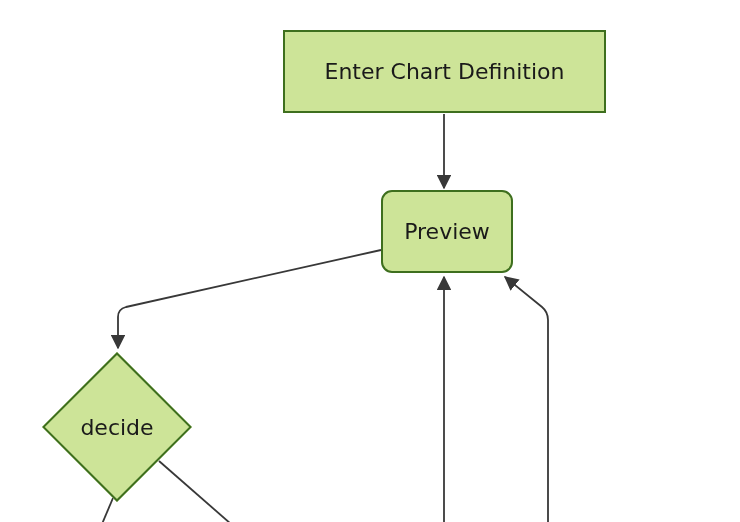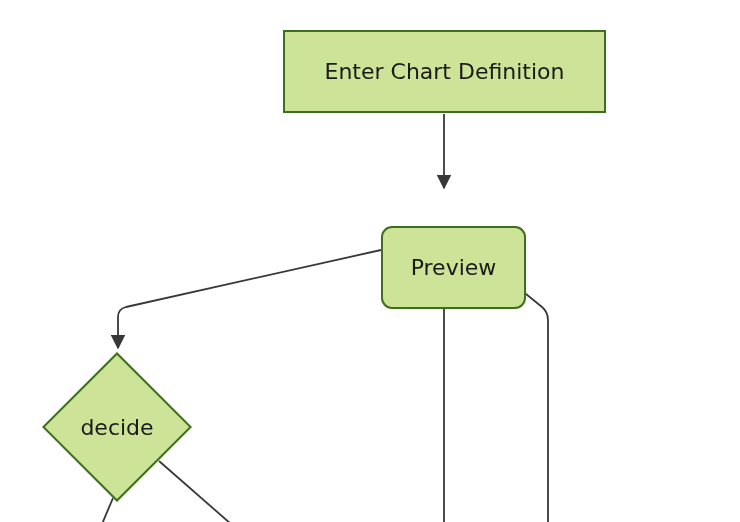--- a/index.html
+++ b/index.html
@@ -35,23 +35,22 @@
     color: var(--text, #1a1a1a);
     font-size: 22px;
     white-space: nowrap;
   }
   .node--rect {
     left: 283px; top: 30px;
     width: 323px; height: 83px;
   }
   .node--rounded {
     left: 381px; top: 190px;
-    width: 145px; height: 83px;
+    width: 132px; height: 83px;
     border-radius: 11px;
-    margin-top: 36px;
   }
   .node--diamond-shape {
     left: 64px; top: 374px;
     width: 106px; height: 106px;
     transform: rotate(45deg);
     background: var(--node-fill, #cde498);
     border: 2px solid var(--node-border, #3e6f1e);
     position: absolute;
     z-index: 2;
     box-sizing: border-box;

